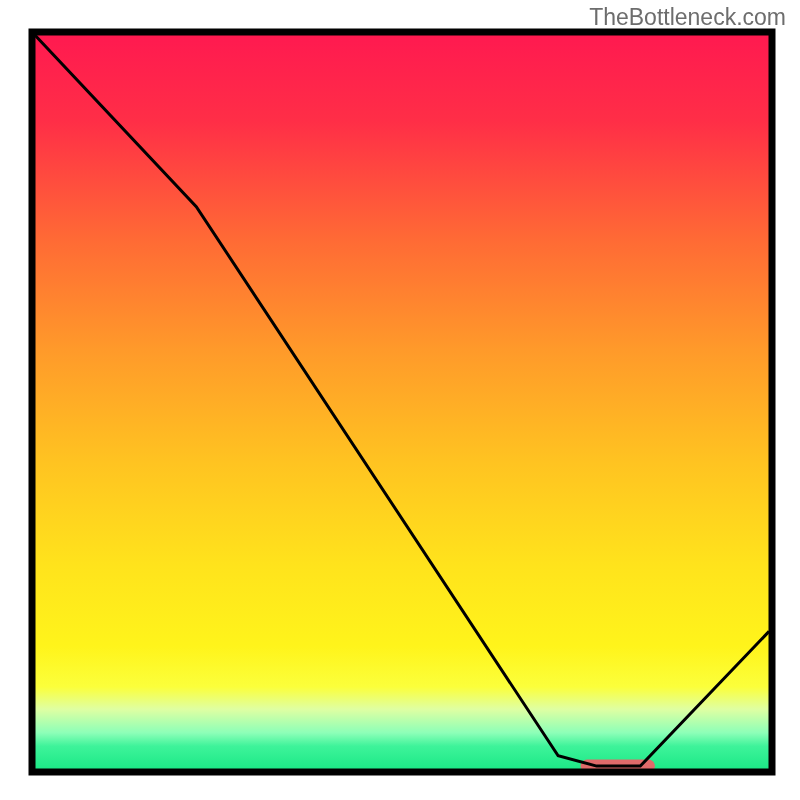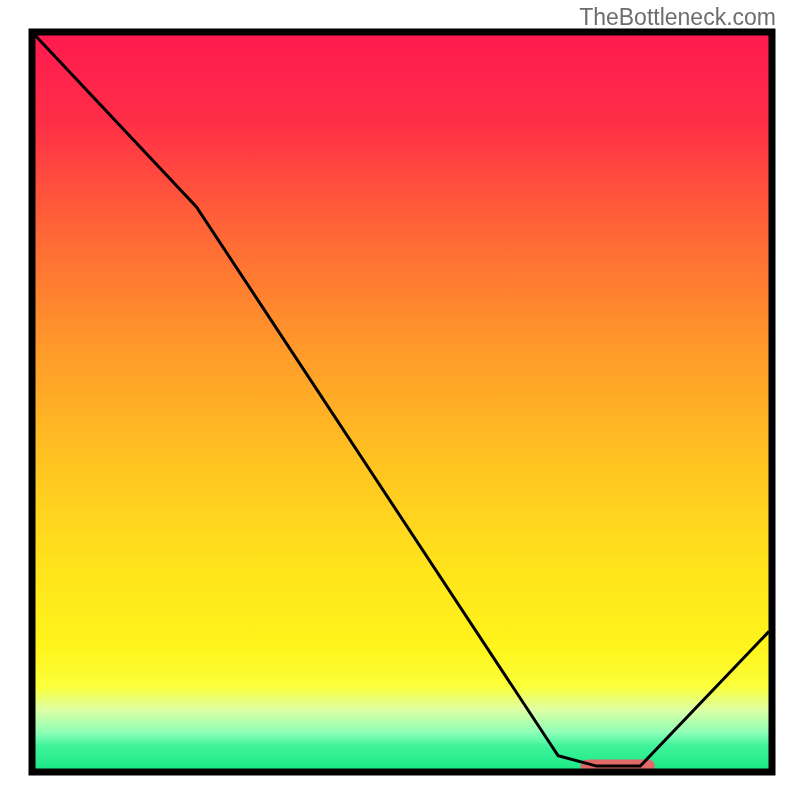--- a/index.html
+++ b/index.html
@@ -11,21 +11,21 @@
     font-family: Arial, Helvetica, sans-serif;
   }
   .stage {
     position: relative;
     width: 800px;
     height: 800px;
   }
   .watermark {
     position: absolute;
     top: 4px;
-    right: 24px;
+    right: 14px;
     color: #6d6d6d;
     font-size: 23px;
     font-weight: 400;
     letter-spacing: 0px;
     user-select: none;
   }
   svg.plot {
     position: absolute;
     left: 0;
     top: 0;

